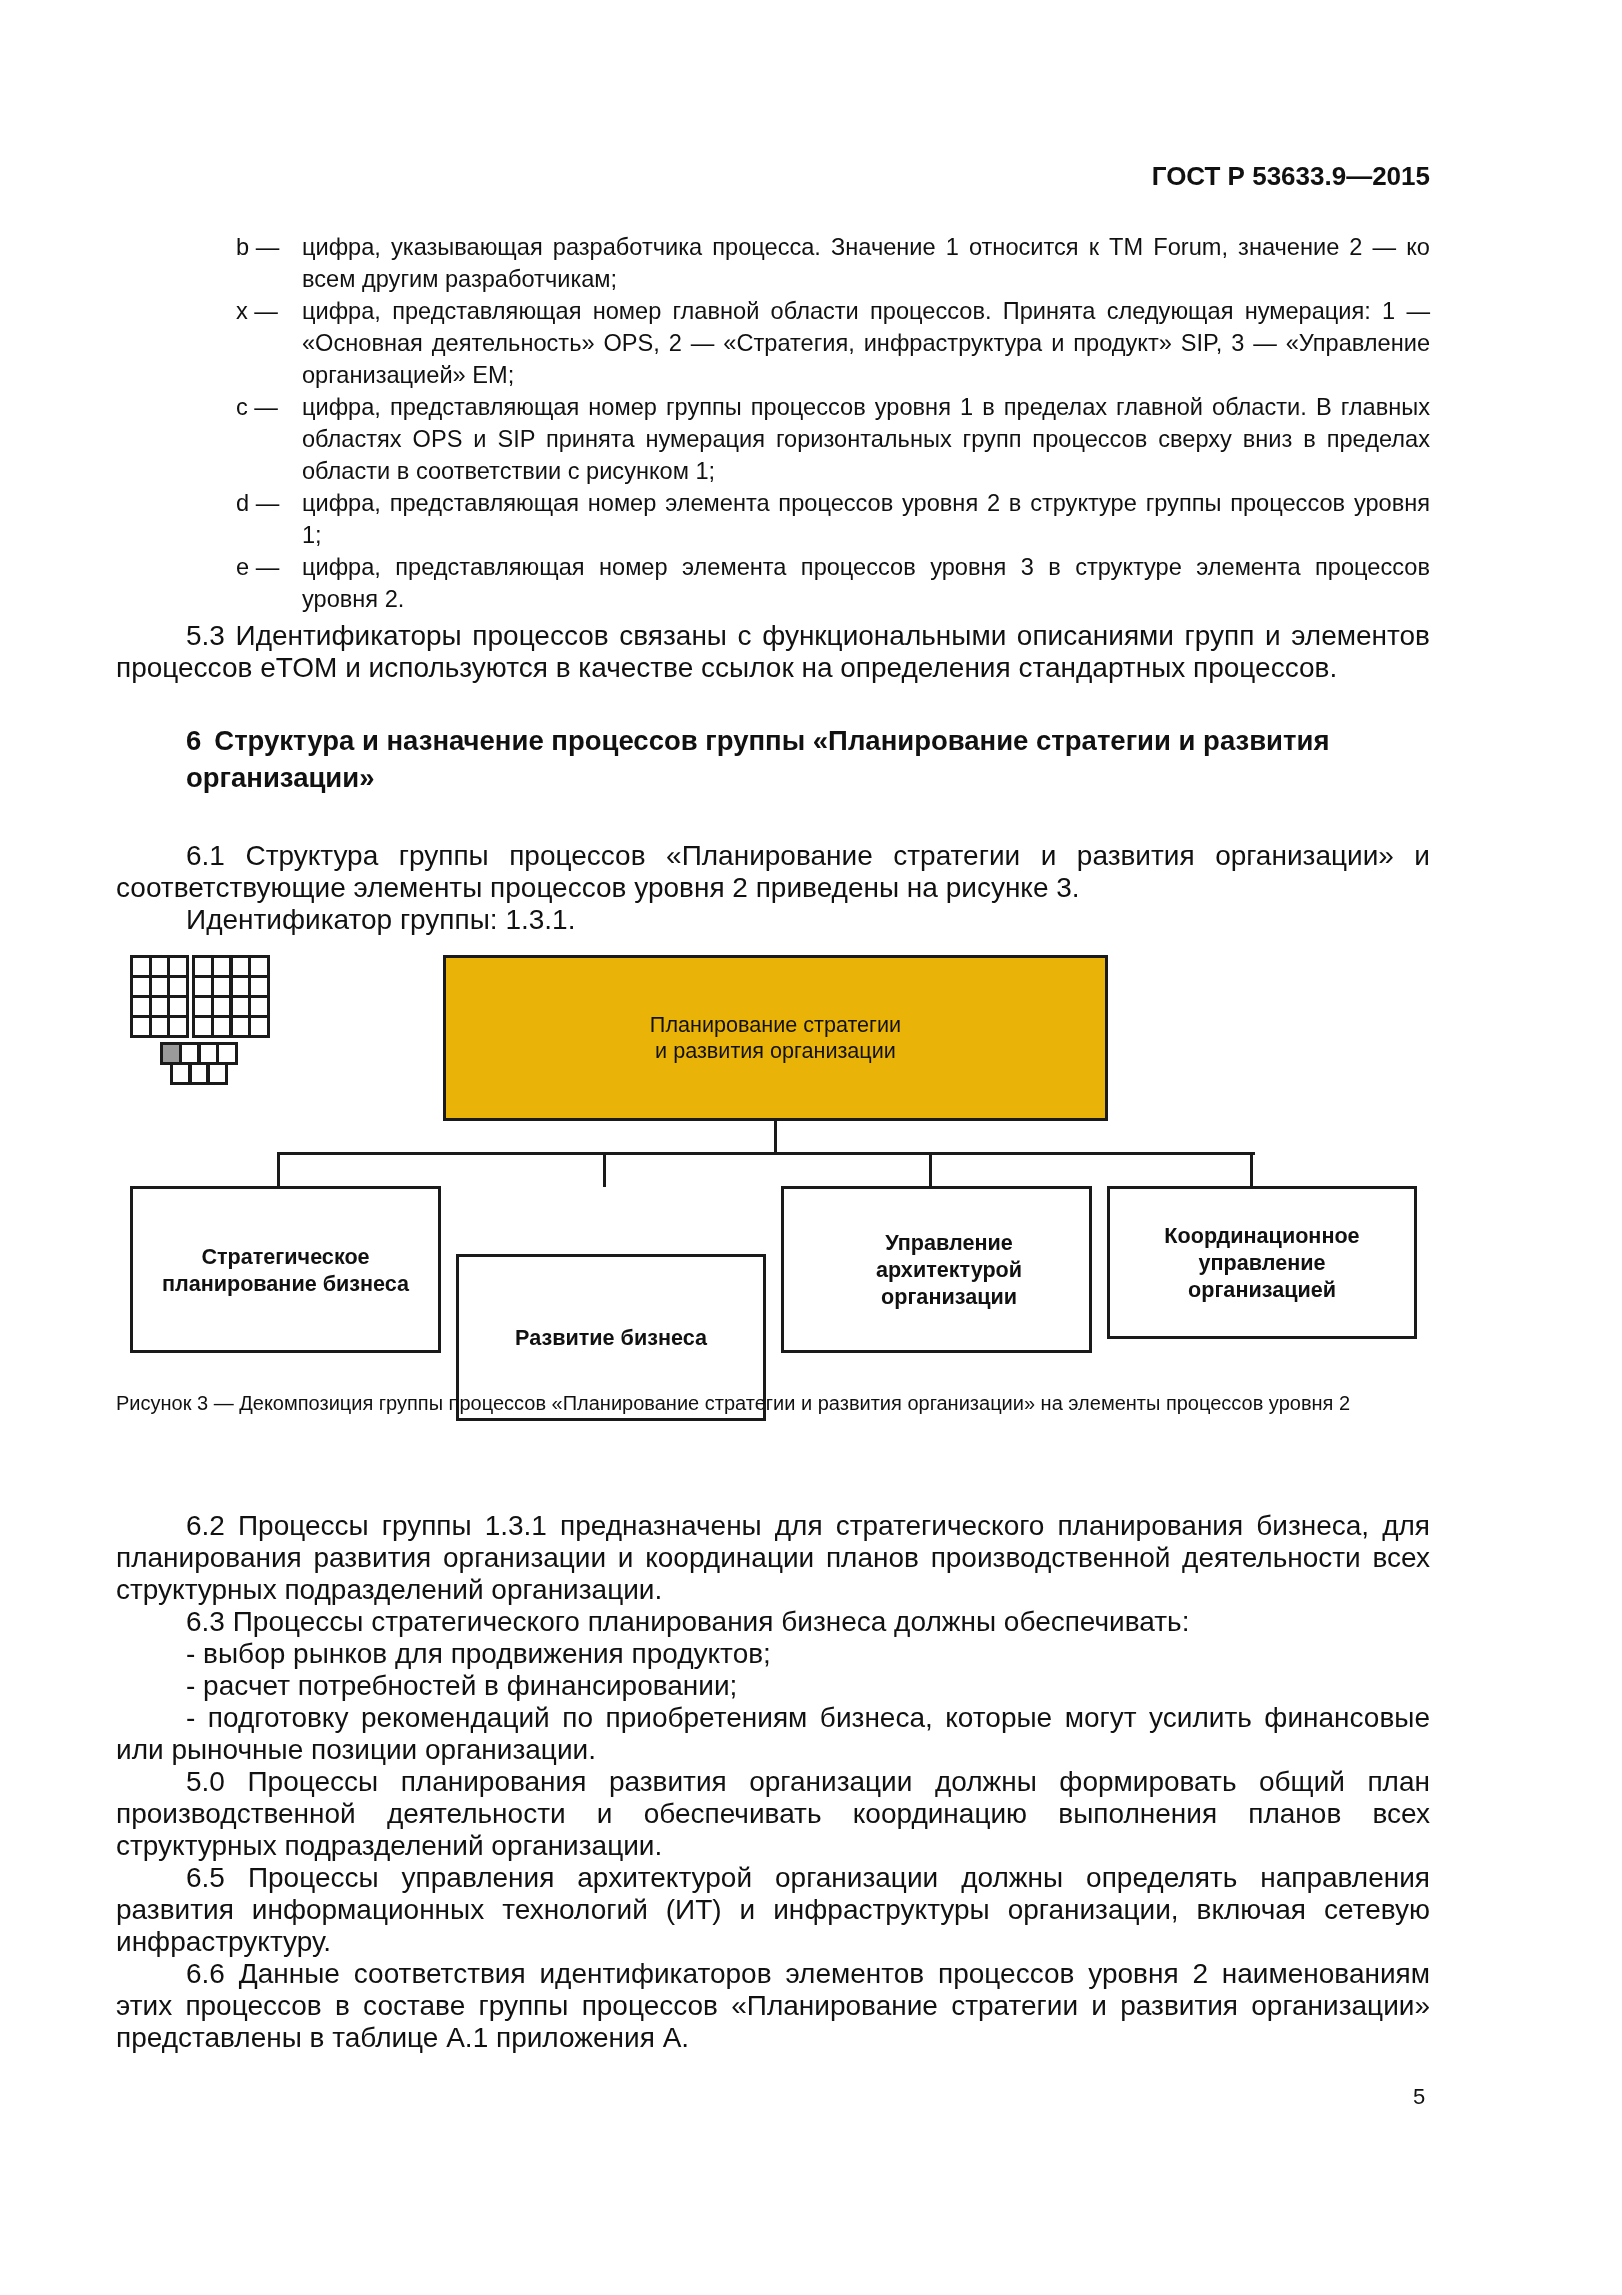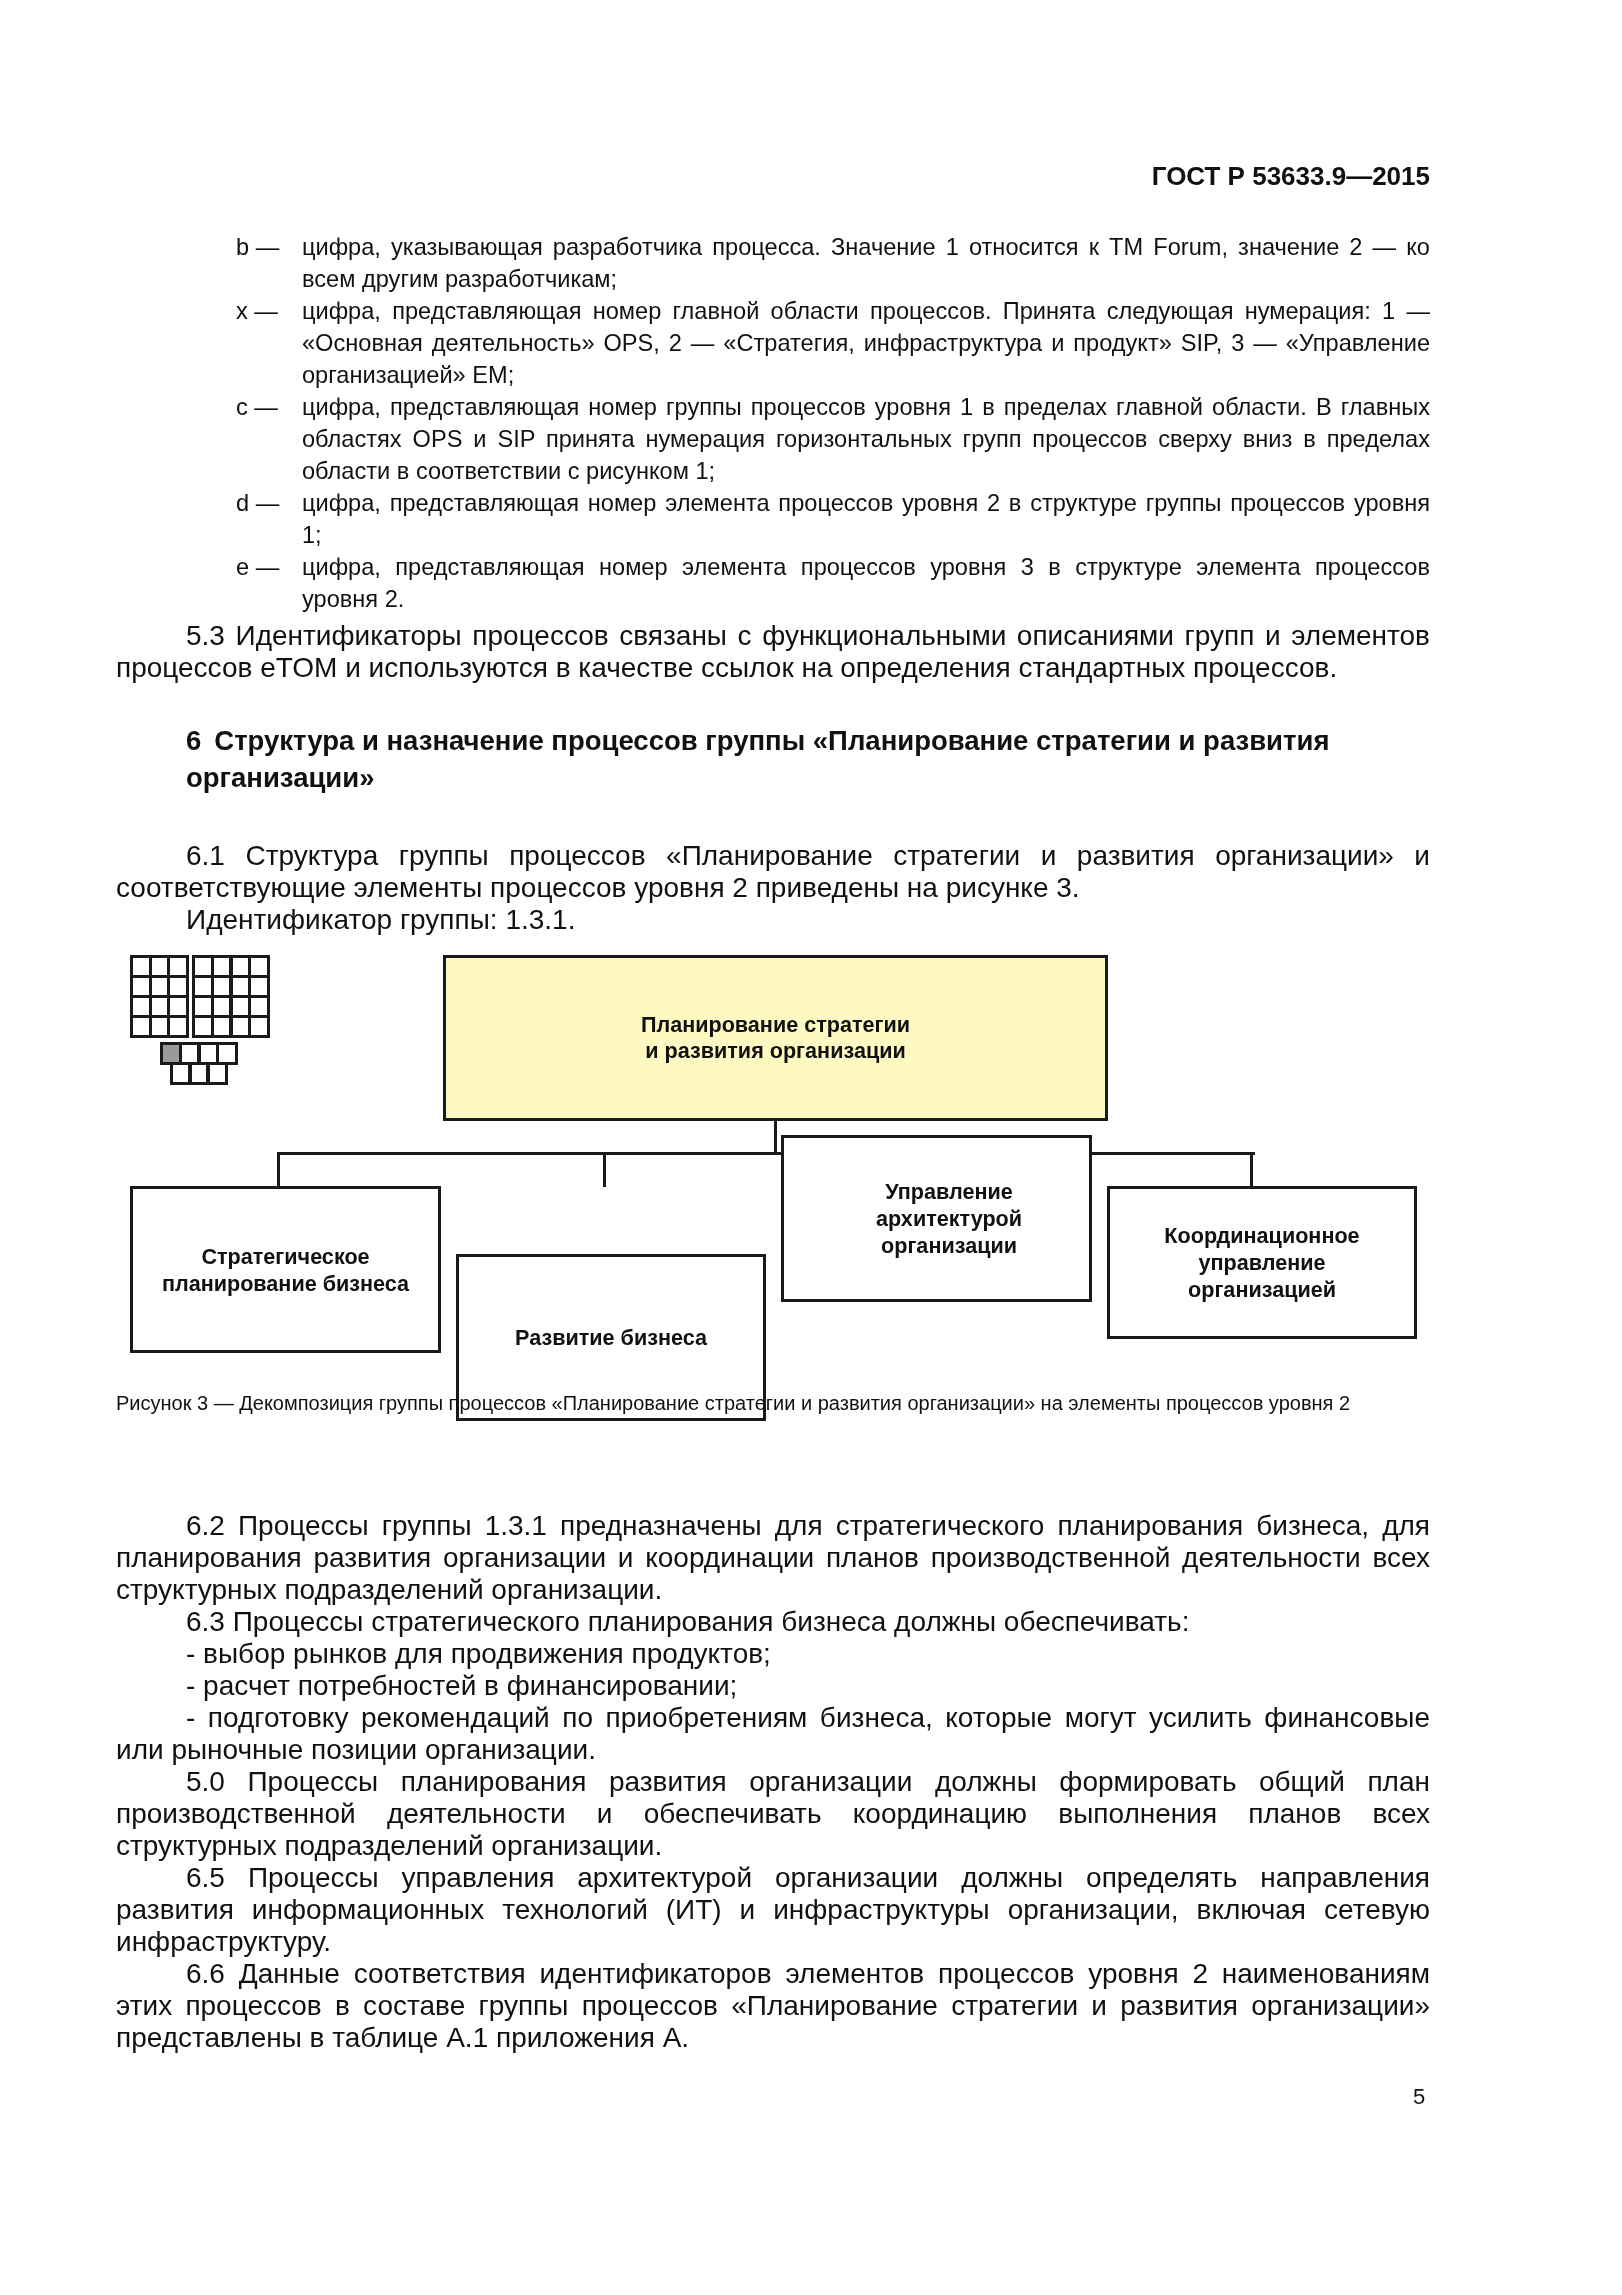--- a/index.html
+++ b/index.html
@@ -8,23 +8,23 @@
   .doc-header { position: absolute; top: 161px; right: 193px; font-size: 26px; font-weight: bold; line-height: 31px; }
   .body-block { position: absolute; left: 116px; width: 1314px; font-size: 28px; line-height: 32px; }
   .p { margin: 0; text-align: justify; text-align-last: left; }
   .p.indent { text-indent: 70px; }
   .defs { position: absolute; left: 236px; width: 1194px; top: 231px; font-size: 23.6px; line-height: 32px; }
   .def { display: flex; margin: 0; }
   .def-key { width: 66px; flex: 0 0 66px; white-space: nowrap; }
   .def-text { flex: 1; text-align: justify; text-align-last: left; }
   .section-heading { position: absolute; left: 186px; top: 722px; width: 1243px; font-size: 27.5px; font-weight: bold; line-height: 37px; }
   .section-heading .num { margin-right: 13px; }
-  .gray-box { position: absolute; background: #fef9c3; border: 3.3px solid #1a1a1a; box-sizing: border-box;
+  .gray-box { position: absolute; background: #eab308; border: 3.3px solid #1a1a1a; box-sizing: border-box;
               display: flex; align-items: center; justify-content: center; text-align: center;
-              font-size: 21.6px; font-weight: bold; line-height: 26px; }
+              font-size: 21.6px; font-weight: normal; line-height: 26px; }
   .child-box { position: absolute; background: #ffffff; border: 3.3px solid #1a1a1a; box-sizing: border-box;
                display: flex; align-items: center; justify-content: center; text-align: center;
                font-size: 21.6px; font-weight: bold; line-height: 27px; padding: 0 13px; }
   .line { position: absolute; background: #1a1a1a; }
   .caption { position: absolute; left: 116px; width: 1314px; top: 1389px; font-size: 20px; line-height: 29.4px; text-align: left; }
   .page-number { position: absolute; top: 2082px; left: 1413px; font-size: 22px; line-height: 29px; }
   .mini-grid { position: absolute; display: grid; background: #1a1a1a; gap: 3.3px; padding: 3.3px; box-sizing: border-box; }
   .mini-grid .cell { background: #ffffff; }
   .mini-grid .cell.hl { background: #9a9a9a; }
 </style>
@@ -130,21 +130,21 @@
   <div class="line" style="left:603px; top:1152px; width:2.6px; height:35px;"></div>
   <div class="line" style="left:929px; top:1152px; width:2.6px; height:35px;"></div>
   <div class="line" style="left:1250px; top:1152px; width:2.6px; height:35px;"></div>
 
   <div class="child-box" style="left:130px; top:1186px; width:311px; height:167px;">
     <span>Стратегическое планирование бизнеса</span>
   </div>
   <div class="child-box" style="left:456px; top:1254px; width:310px; height:167px;">
     <span>Развитие бизнеса</span>
   </div>
-  <div class="child-box" style="left:781px; top:1135px; width:311px; height:167px;padding-left:38px;">
+  <div class="child-box" style="left:781px; top:1186px; width:311px; height:167px;padding-left:38px;">
     <span>Управление архитектурой организации</span>
   </div>
   <div class="child-box" style="left:1107px; top:1186px; width:310px; height:153px;">
     <span>Координационное управление организацией</span>
   </div>
 
   <div class="caption">Рисунок 3 — Декомпозиция группы процессов «Планирование стратегии и развития организации» на элементы процессов уровня 2</div>
 </div>
 
 <div class="body-block" style="top: 1510px;">

